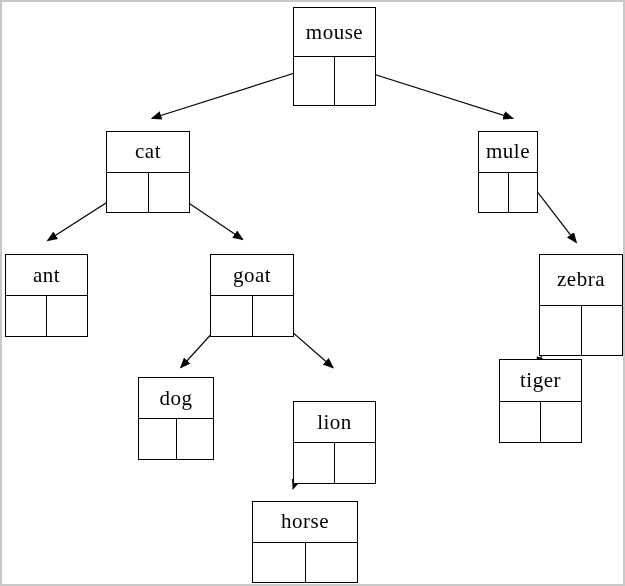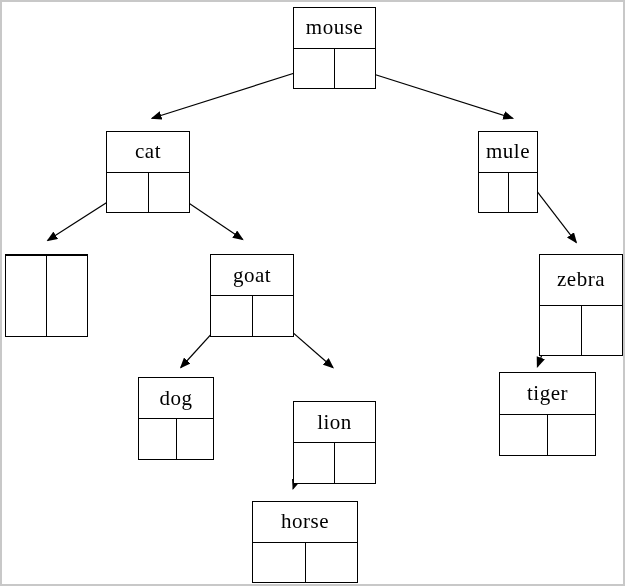--- a/index.html
+++ b/index.html
@@ -75,21 +75,21 @@
       <line x1="353" y1="66" x2="514" y2="117" class="edge-line" marker-end="url(#arrowhead)"></line>
       <line x1="127" y1="188" x2="46" y2="240" class="edge-line" marker-end="url(#arrowhead)"></line>
       <line x1="168" y1="189" x2="242" y2="239" class="edge-line" marker-end="url(#arrowhead)"></line>
       <line x1="538" y1="190" x2="578" y2="242" class="edge-line" marker-end="url(#arrowhead)"></line>
       <line x1="230" y1="313" x2="180" y2="368" class="edge-line" marker-end="url(#arrowhead)"></line>
       <line x1="270" y1="313" x2="333" y2="368" class="edge-line" marker-end="url(#arrowhead)"></line>
       <line x1="560" y1="312" x2="539" y2="367" class="edge-line" marker-end="url(#arrowhead)"></line>
       <line x1="311" y1="437" x2="293" y2="490" class="edge-line" marker-end="url(#arrowhead)"></line>
     </svg>
   <div id="nodes">
-      <div class="node" style="left: 291px; top: 5px; width: 83px; height: 82px;">
+      <div class="node" style="left: 291px; top: 5px; width: 83px; height: 99px;">
         <div class="node-label">mouse</div>
         <div class="node-cells">
           <div class="cell cell-left"></div>
           <div class="cell cell-right"></div>
         </div>
       </div>
       <div class="node" style="left: 104px; top: 129px; width: 84px; height: 82px;">
         <div class="node-label">cat</div>
         <div class="node-cells">
           <div class="cell cell-left"></div>
@@ -97,20 +97,21 @@
         </div>
       </div>
       <div class="node" style="left: 476px; top: 129px; width: 60px; height: 82px;">
         <div class="node-label">mule</div>
         <div class="node-cells">
           <div class="cell cell-left"></div>
           <div class="cell cell-right"></div>
         </div>
       </div>
       <div class="node" style="left: 3px; top: 252px; width: 83px; height: 83px;">
+        <div class="node-label">ant</div>
         <div class="node-cells">
           <div class="cell cell-left"></div>
           <div class="cell cell-right"></div>
         </div>
       </div>
       <div class="node" style="left: 208px; top: 252px; width: 84px; height: 83px;">
         <div class="node-label">goat</div>
         <div class="node-cells">
           <div class="cell cell-left"></div>
           <div class="cell cell-right"></div>
@@ -130,21 +131,21 @@
           <div class="cell cell-right"></div>
         </div>
       </div>
       <div class="node" style="left: 291px; top: 375px; width: 83px; height: 83px; margin-top: 24px;">
         <div class="node-label">lion</div>
         <div class="node-cells">
           <div class="cell cell-left"></div>
           <div class="cell cell-right"></div>
         </div>
       </div>
-      <div class="node" style="left: 497px; top: 370px; width: 97px; height: 84px;">
+      <div class="node" style="left: 497px; top: 357px; width: 83px; height: 84px;">
         <div class="node-label">tiger</div>
         <div class="node-cells">
           <div class="cell cell-left"></div>
           <div class="cell cell-right"></div>
         </div>
       </div>
       <div class="node" style="left: 250px; top: 499px; width: 106px; height: 82px;">
         <div class="node-label">horse</div>
         <div class="node-cells">
           <div class="cell cell-left"></div>

